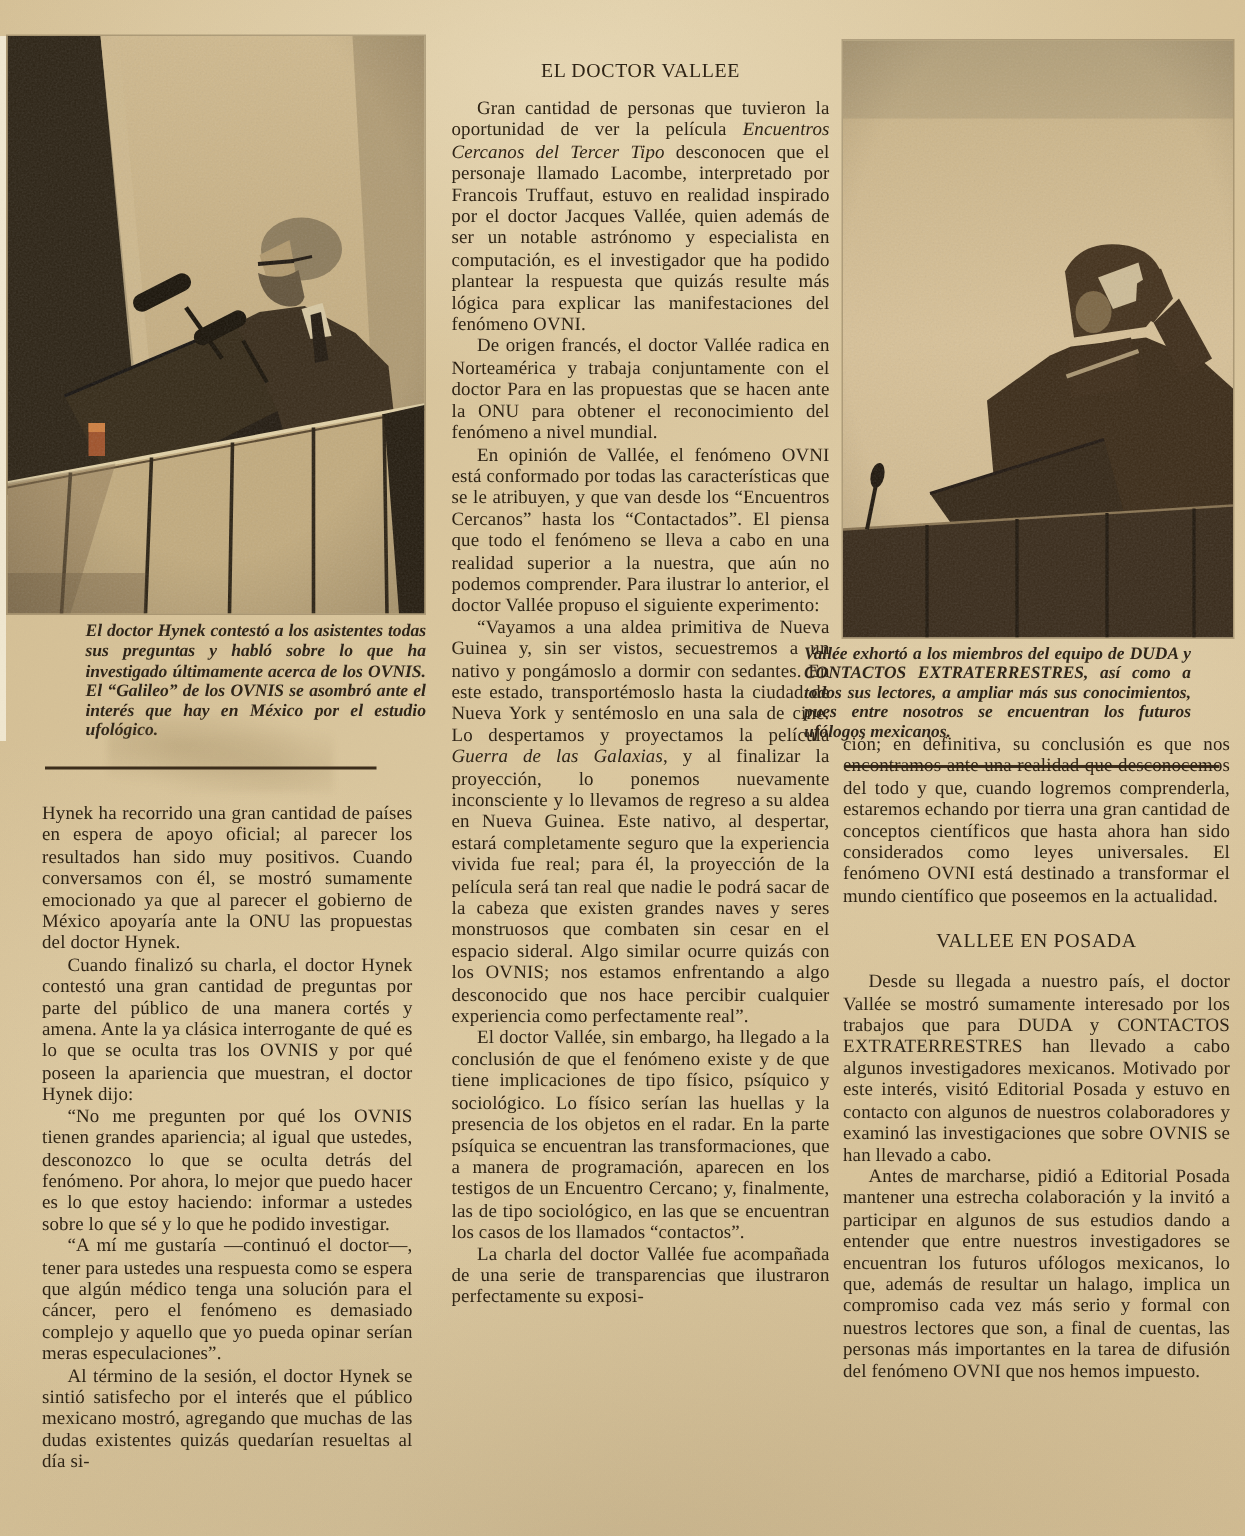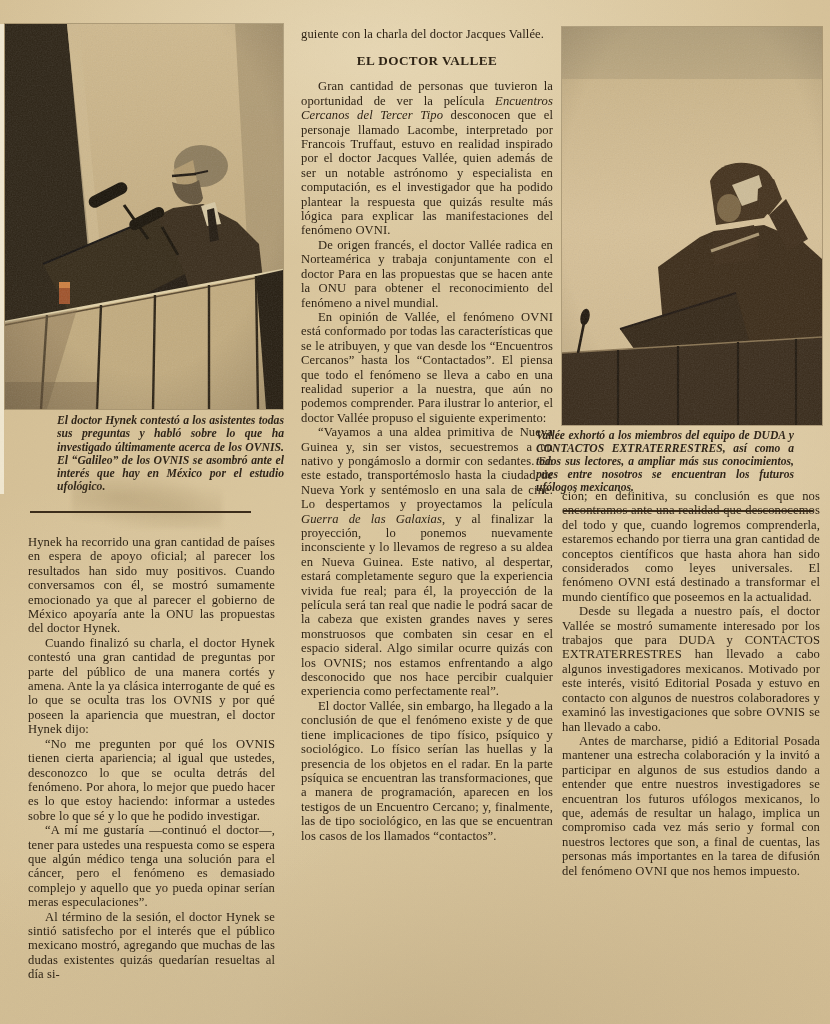--- a/index.html
+++ b/index.html
@@ -14,21 +14,21 @@
       radial-gradient(ellipse 420px 340px at 12% 70%, rgba(244,232,202,.18), transparent 70%),
       radial-gradient(ellipse 760px 320px at 50% 102%, rgba(108,86,52,.16), transparent 78%),
       linear-gradient(100deg,#d4bf95 0%, #dbc8a0 42%, #d5c097 100%);
   }
   .col { position:absolute; text-align:justify; font-size:12.6px; line-height:14.4px; overflow:hidden; letter-spacing:.1px; }
   .col p { margin:0; }
   .col p.ind { text-indent:17px; }
   .col-left   { left:28px;  top:519px; width:247px; height:505px;margin-top:16px; }
   .col-center { left:301px; top:27px;  width:252px; height:997px; }
   .col-right  { left:562px; top:489px; width:258px; height:507px; }
-  .heading { font-size:13.2px; line-height:16px; font-weight:bold; text-align:center; margin:12px 0 10px; letter-spacing:.45px; }
+  .heading { font-size:13.2px; line-height:16px; font-weight:normal; text-align:center; margin:12px 0 10px; letter-spacing:.45px; }
   .col-right .heading { margin:15px 0 12px; }
   .caption { position:absolute; font-weight:bold; font-style:italic; text-align:justify; color:#30261a; }
   .caption-left  { left:57px;  top:414px; width:227px; font-size:11.7px; line-height:13.3px; }
   .caption-right { left:536px; top:430px; width:258px; font-size:11.6px; line-height:12.9px; }
   .rule { position:absolute; height:2px; background:#3c2d1b; }
   .rule-left  { left:30px;  top:511px; width:221px; }
   .rule-right { left:563px; top:510px; width:250px; }
   .photo { position:absolute; display:block; outline:1px solid rgba(70,52,28,.3); }
   .photo-left  { left:5px;   top:24px; width:278px; height:385px; }
   .photo-right { left:562px; top:27px; width:260px; height:398px; }
@@ -112,36 +112,34 @@
     <rect width="278" height="385" filter="url(#grainL)"></rect>
   </svg>
 
   <div class="caption caption-left">El doctor Hynek contestó a los asistentes todas sus preguntas y habló sobre lo que ha investigado últimamente acerca de los OVNIS. El “Galileo” de los OVNIS se asombró ante el interés que hay en México por el estudio ufológico.</div>
   <div class="smudge"></div>
   <div class="rule rule-left"></div>
 
   <div class="col col-left">
       <p class=""><span>Hynek ha recorrido una gran cantidad de países en espera de apoyo oficial; al parecer los resultados han sido muy positivos. Cuando conversamos con él, se mostró sumamente emocionado ya que al parecer el gobierno de México apoyaría ante la ONU las propuestas del doctor Hynek.</span></p>
       <p class="ind"><span>Cuando finalizó su charla, el doctor Hynek contestó una gran cantidad de preguntas por parte del público de una manera cortés y amena. Ante la ya clásica interrogante de qué es lo que se oculta tras los OVNIS y por qué poseen la apariencia que muestran, el doctor Hynek dijo:</span></p>
-      <p class="ind"><span>“No me pregunten por qué los OVNIS tienen cierta apariencia; al igual que ustedes, desconozco lo que se oculta detrás del fenómeno. Por ahora, lo mejor que puedo hacer es lo que estoy haciendo: informar a ustedes sobre lo que sé y lo que he podido investigar.</span></p>
+      <p class="ind"><span>“No me pregunten por qué los OVNIS tienen grandes apariencia; al igual que ustedes, desconozco lo que se oculta detrás del fenómeno. Por ahora, lo mejor que puedo hacer es lo que estoy haciendo: informar a ustedes sobre lo que sé y lo que he podido investigar.</span></p>
       <p class="ind"><span>“A mí me gustaría —continuó el doctor—, tener para ustedes una respuesta como se espera que algún médico tenga una solución para el cáncer, pero el fenómeno es demasiado complejo y aquello que yo pueda opinar serían meras especulaciones”.</span></p>
       <p class="ind"><span>Al término de la sesión, el doctor Hynek se sintió satisfecho por el interés que el público mexicano mostró, agregando que muchas de las dudas existentes quizás quedarían resueltas al día si-</span></p>
     </div>
 
   <div class="col col-center">
-    <div>
-        <p class=""><span>guiente con la charla del doctor Jacques Vallée.</span></p>
-      </div>
     <h2 class="heading">EL DOCTOR VALLEE</h2>
     <div>
         <p class="ind"><span>Gran cantidad de personas que tuvieron la oportunidad de ver la película </span><i>Encuentros Cercanos del Tercer Tipo</i><span> desconocen que el personaje llamado Lacombe, interpretado por Francois Truffaut, estuvo en realidad inspirado por el doctor Jacques Vallée, quien además de ser un notable astrónomo y especialista en computación, es el investigador que ha podido plantear la respuesta que quizás resulte más lógica para explicar las manifestaciones del fenómeno OVNI.</span></p>
         <p class="ind"><span>De origen francés, el doctor Vallée radica en Norteamérica y trabaja conjuntamente con el doctor Para en las propuestas que se hacen ante la ONU para obtener el reconocimiento del fenómeno a nivel mundial.</span></p>
         <p class="ind"><span>En opinión de Vallée, el fenómeno OVNI está conformado por todas las características que se le atribuyen, y que van desde los “Encuentros Cercanos” hasta los “Contactados”. El piensa que todo el fenómeno se lleva a cabo en una realidad superior a la nuestra, que aún no podemos comprender. Para ilustrar lo anterior, el doctor Vallée propuso el siguiente experimento:</span></p>
         <p class="ind"><span>“Vayamos a una aldea primitiva de Nueva Guinea y, sin ser vistos, secuestremos a un nativo y pongámoslo a dormir con sedantes. En este estado, transportémoslo hasta la ciudad de Nueva York y sentémoslo en una sala de cine. Lo despertamos y proyectamos la película </span><i>Guerra de las Galaxias</i><span>, y al finalizar la proyección, lo ponemos nuevamente inconsciente y lo llevamos de regreso a su aldea en Nueva Guinea. Este nativo, al despertar, estará completamente seguro que la experiencia vivida fue real; para él, la proyección de la película será tan real que nadie le podrá sacar de la cabeza que existen grandes naves y seres monstruosos que combaten sin cesar en el espacio sideral. Algo similar ocurre quizás con los OVNIS; nos estamos enfrentando a algo desconocido que nos hace percibir cualquier experiencia como perfectamente real”.</span></p>
         <p class="ind"><span>El doctor Vallée, sin embargo, ha llegado a la conclusión de que el fenómeno existe y de que tiene implicaciones de tipo físico, psíquico y sociológico. Lo físico serían las huellas y la presencia de los objetos en el radar. En la parte psíquica se encuentran las transformaciones, que a manera de programación, aparecen en los testigos de un Encuentro Cercano; y, finalmente, las de tipo sociológico, en las que se encuentran los casos de los llamados “contactos”.</span></p>
+        <p class="ind"><span>La charla del doctor Vallée fue acompañada de una serie de transparencias que ilustraron perfectamente su exposi-</span></p>
       </div>
   </div>
 
   <svg class="photo photo-right" viewBox="0 0 260 398" preserveAspectRatio="none">
     <defs>
       <linearGradient id="wallR" x1="0" y1="0" x2="0" y2="1">
         <stop offset="0" stop-color="#b9a67e"></stop>
           <stop offset=".14" stop-color="#cdb78c"></stop>
         <stop offset=".5" stop-color="#d8c299"></stop>
           <stop offset="1" stop-color="#cfb98f"></stop>
@@ -194,20 +192,21 @@
     <rect width="260" height="398" filter="url(#grainR)"></rect>
   </svg>
 
   <div class="caption caption-right">Vallée exhortó a los miembros del equipo de DUDA y CONTACTOS EXTRATERRESTRES, así como a todos sus lectores, a ampliar más sus conocimientos, pues entre nosotros se encuentran los futuros ufólogos mexicanos.</div>
   <div class="rule rule-right"></div>
 
   <div class="col col-right">
     <div>
         <p class=""><span>ción; en definitiva, su conclusión es que nos encontramos ante una realidad que desconocemos del todo y que, cuando logremos comprenderla, estaremos echando por tierra una gran cantidad de conceptos científicos que hasta ahora han sido considerados como leyes universales. El fenómeno OVNI está destinado a transformar el mundo científico que poseemos en la actualidad.</span></p>
       </div>
+    <h2 class="heading">VALLEE EN POSADA</h2>
     <div>
         <p class="ind"><span>Desde su llegada a nuestro país, el doctor Vallée se mostró sumamente interesado por los trabajos que para DUDA y CONTACTOS EXTRATERRESTRES han llevado a cabo algunos investigadores mexicanos. Motivado por este interés, visitó Editorial Posada y estuvo en contacto con algunos de nuestros colaboradores y examinó las investigaciones que sobre OVNIS se han llevado a cabo.</span></p>
         <p class="ind"><span>Antes de marcharse, pidió a Editorial Posada mantener una estrecha colaboración y la invitó a participar en algunos de sus estudios dando a entender que entre nuestros investigadores se encuentran los futuros ufólogos mexicanos, lo que, además de resultar un halago, implica un compromiso cada vez más serio y formal con nuestros lectores que son, a final de cuentas, las personas más importantes en la tarea de difusión del fenómeno OVNI que nos hemos impuesto.</span></p>
       </div>
   </div>
 
   <div class="edge-sliver"></div>
 
   <svg class="noise">
     <filter id="paperN">

